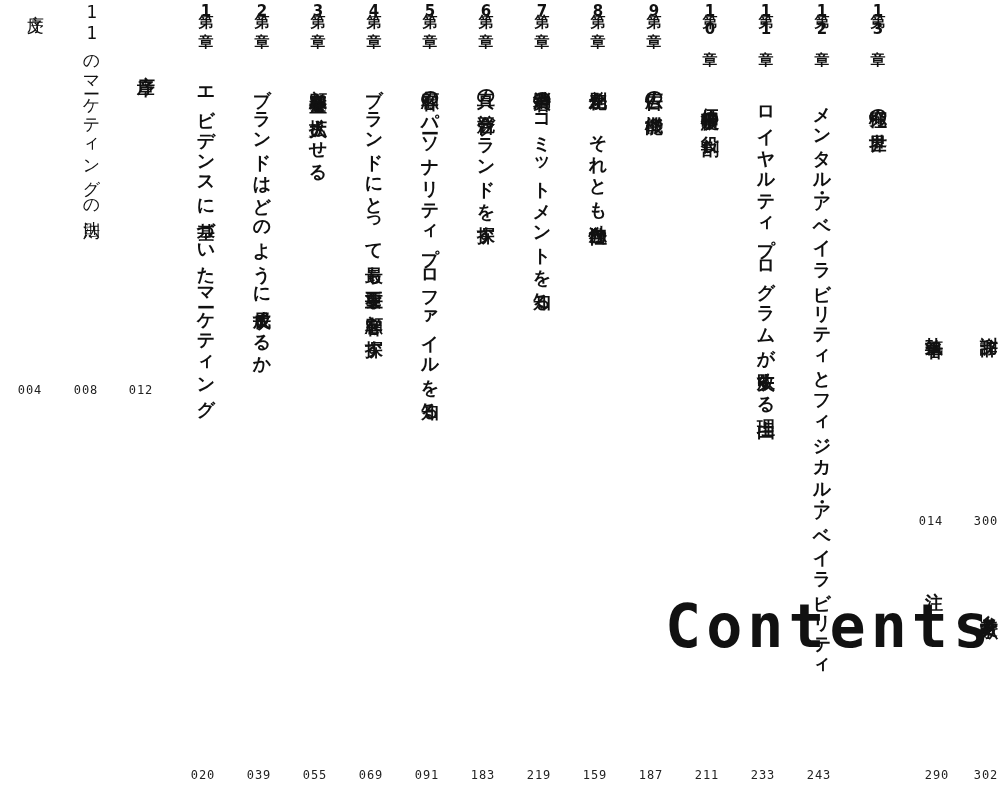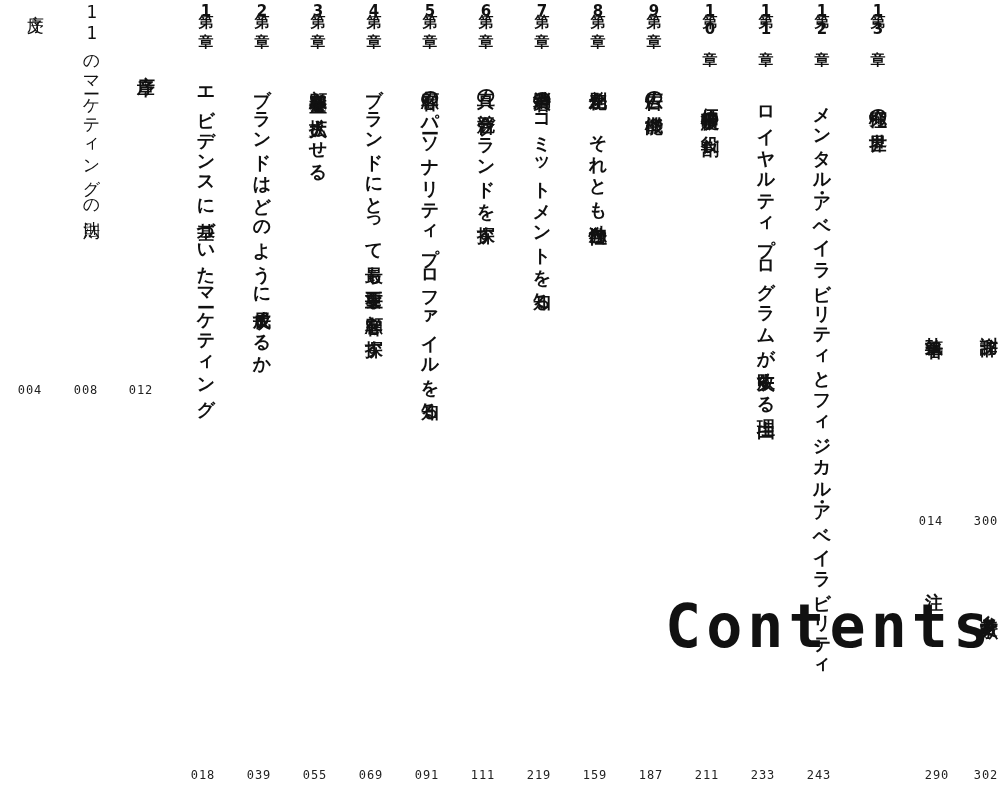--- a/index.html
+++ b/index.html
@@ -105,21 +105,21 @@
   <div class="vcol" style="right:845px; top:62px;">
     <span class="ctitle">序章</span>
   </div>
   <div class="pagenum upper" style="right:837px;">012</div>
 
   <div class="vcol" style="right:785px; top:2px;">
     <span class="chapnum">第1章</span>
     <span class="gap"></span>
     <span class="ctitle">エビデンスに基づいたマーケティング</span>
   </div>
-  <div class="pagenum lower" style="right:775px;">018</div>
+  <div class="pagenum lower" style="right:775px;">020</div>
 
   <div class="vcol" style="right:729px; top:2px;">
     <span class="chapnum">第2章</span>
     <span class="gap"></span>
     <span class="ctitle">ブランドはどのように成長するか</span>
   </div>
   <div class="pagenum lower" style="right:719px;">039</div>
 
   <div class="vcol" style="right:673px; top:2px;">
     <span class="chapnum">第3章</span>
@@ -140,21 +140,21 @@
     <span class="gap"></span>
     <span class="ctitle">顧客のパーソナリティプロファイルを知る</span>
   </div>
   <div class="pagenum lower" style="right:551px;">091</div>
 
   <div class="vcol" style="right:505px; top:2px;">
     <span class="chapnum">第6章</span>
     <span class="gap"></span>
     <span class="ctitle">真の競合ブランドを探す</span>
   </div>
-  <div class="pagenum lower" style="right:495px;">111</div>
+  <div class="pagenum lower" style="right:495px;">183</div>
 
   <div class="vcol" style="right:449px; top:2px;">
     <span class="chapnum">第7章</span>
     <span class="gap"></span>
     <span class="ctitle">消費者のコミットメントを知る</span>
   </div>
   <div class="pagenum lower" style="right:439px;">219</div>
 
   <div class="vcol" style="right:393px; top:2px;">
     <span class="chapnum">第8章</span>

